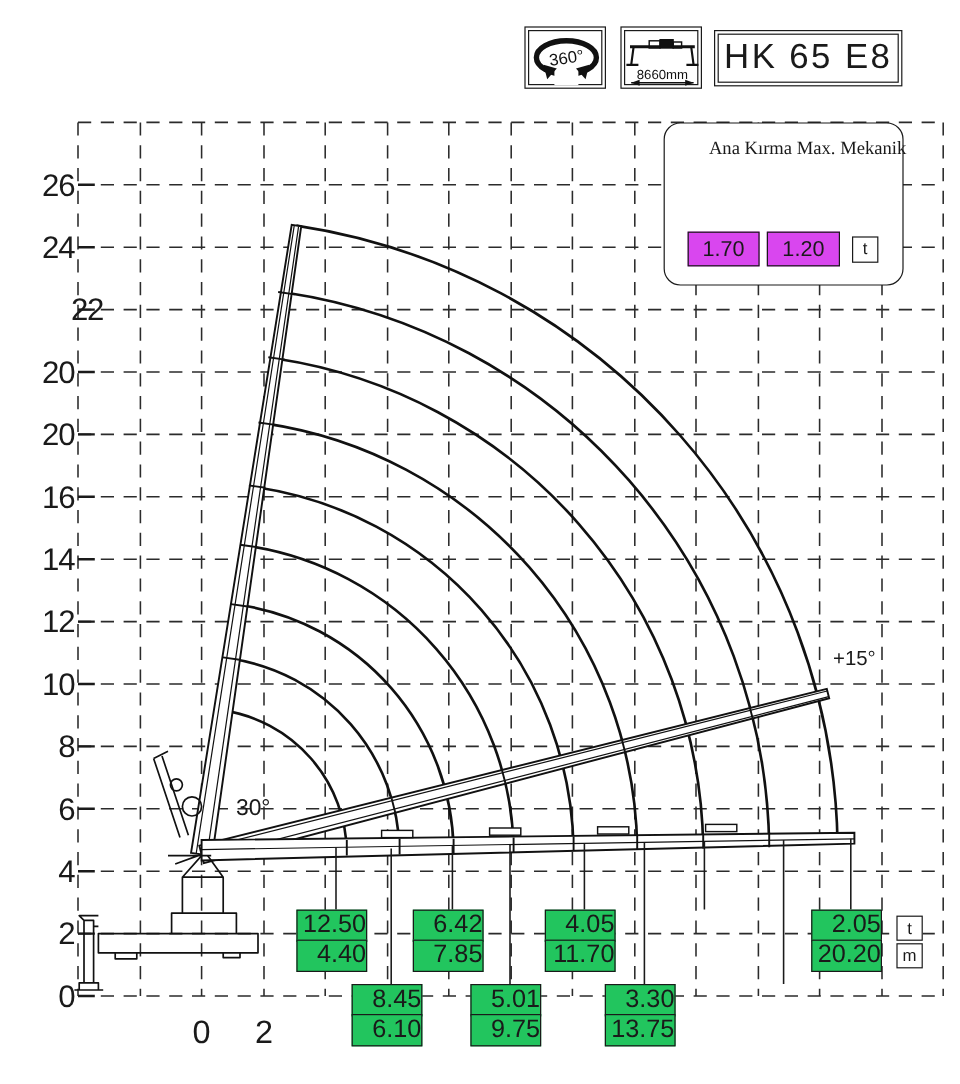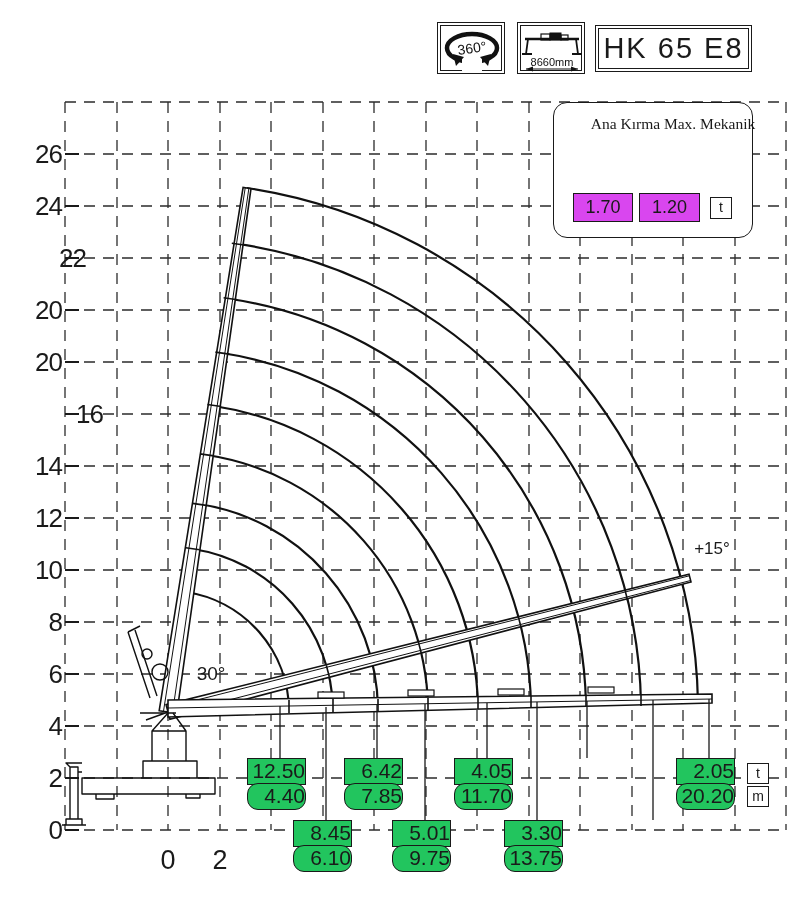--- a/index.html
+++ b/index.html
@@ -5,21 +5,21 @@
   html,body{margin:0;padding:0;background:#fff;}
   #stage{position:relative;width:800px;height:903px;background:#fff;overflow:hidden;
          font-family:"Liberation Sans",sans-serif;color:#1a1a1a;}
   #vector{position:absolute;left:0;top:0;}
   .abs{position:absolute;}
   .ylab{width:62px;text-align:right;font-size:26px;line-height:30px;letter-spacing:-1px;}
   .xlab{width:44px;text-align:center;font-size:27px;line-height:30px;}
   .col{width:67px;}
   .vbox{box-sizing:border-box;width:59px;height:27px;border:1.7px solid #1a1a1a;background:#22c55e;
         font-size:21px;line-height:24px;text-align:right;margin-bottom:0;}
-  .vbox+.vbox{margin-top:-1.7px;border-radius:11px;}
+  .vbox+.vbox{margin-top:-1.7px;}
   .ubox{box-sizing:border-box;width:22px;height:21px;border:1.5px solid #1a1a1a;background:#fff;
         font-size:14px;line-height:18px;text-align:center;}
   .dbox{box-sizing:border-box;border:1.8px solid #1a1a1a;background:#fff;}
   .dbox .inner{position:absolute;inset:2px;border:1.4px solid #1a1a1a;}
   .angle{font-size:17px;text-align:center;}
   .legendbox{box-sizing:border-box;border:1.8px solid #1a1a1a;border-radius:14px;background:#fff;}
   .legendtitle{width:240px;text-align:center;font-size:15.5px;line-height:23px;font-family:Liberation Serif, serif;}
   .lvbox{box-sizing:border-box;border:1.6px solid #1a1a1a;background:#d946ef;text-align:center;
          font-size:18px;line-height:27px;}
   .modeltext{width:100%;text-align:center;font-size:29px;line-height:42px;letter-spacing:2px;}
@@ -92,21 +92,21 @@
       <rect x="652" y="174" width="5" height="7" fill="#111"></rect>
       <path stroke-width="1.1" fill="none" d="M656 181 L612 194 M735 177 L704 194"></path>
     </g>
   </svg>
 
   <div class="abs ylab" style="left:0;top:139px;">26</div>
   <div class="abs ylab" style="left:0;top:191px;">24</div>
   <div class="abs ylab" style="left:0;top:243px;padding-left:24px;">22</div>
   <div class="abs ylab" style="left:0;top:295px;">20</div>
   <div class="abs ylab" style="left:0;top:347px;">20</div>
-  <div class="abs ylab" style="left:0;top:399px;padding-left:41px;">16</div>
+  <div class="abs ylab" style="left:0;top:399px;">16</div>
   <div class="abs ylab" style="left:0;top:451px;">14</div>
   <div class="abs ylab" style="left:0;top:503px;">12</div>
   <div class="abs ylab" style="left:0;top:555px;">10</div>
   <div class="abs ylab" style="left:0;top:607px;">8</div>
   <div class="abs ylab" style="left:0;top:659px;">6</div>
   <div class="abs ylab" style="left:0;top:711px;">4</div>
   <div class="abs ylab" style="left:0;top:763px;">2</div>
   <div class="abs ylab" style="left:0;top:815px;">0</div>
 
   <div class="abs xlab" style="left:146px;top:845px;">0</div>

